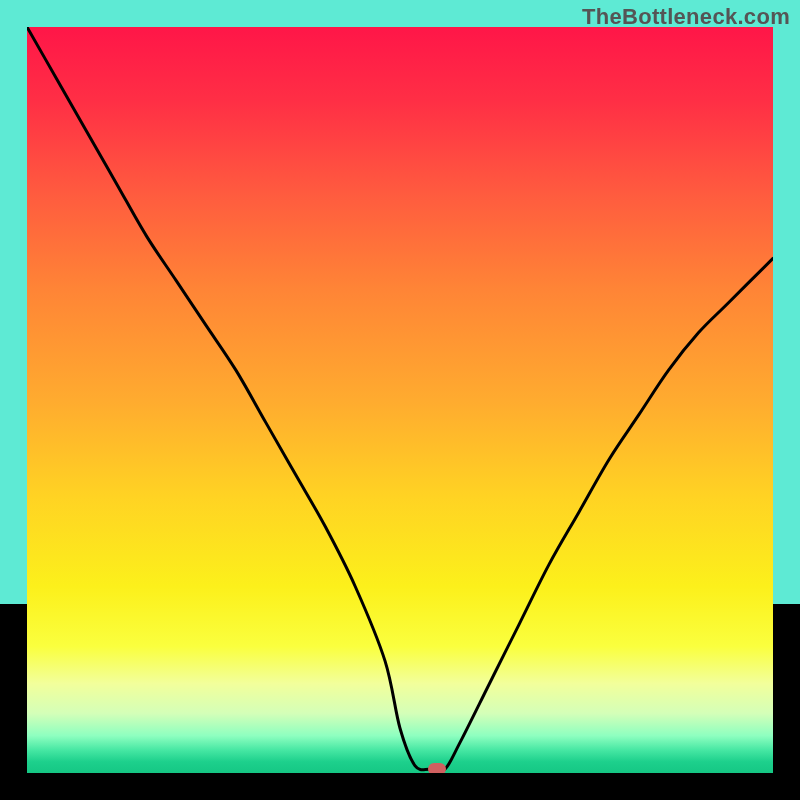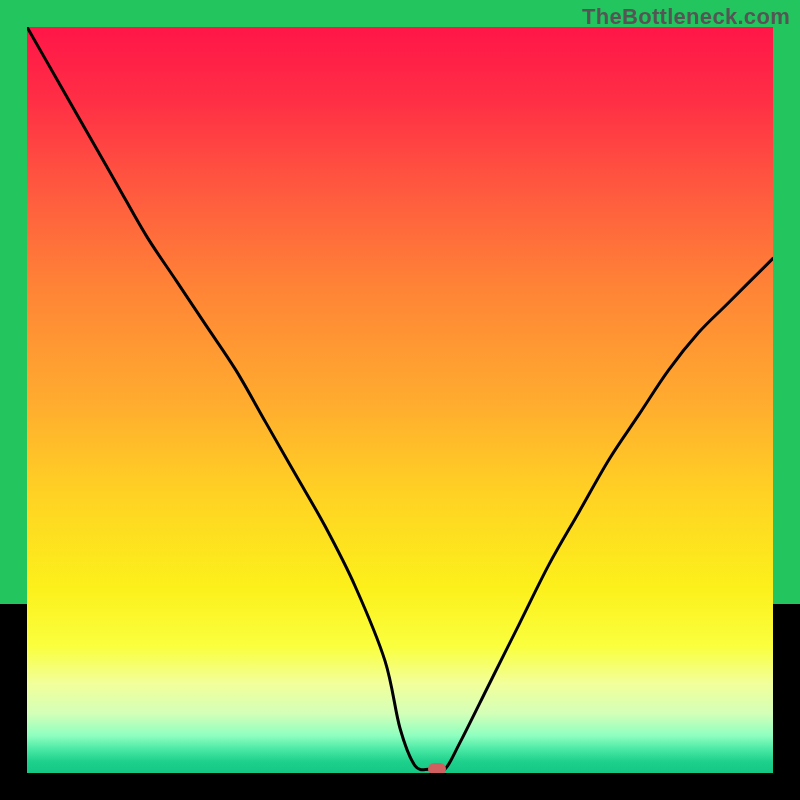--- a/index.html
+++ b/index.html
@@ -8,21 +8,21 @@
     width: 800px;
     height: 800px;
     background: #000;
     font-family: Arial, Helvetica, sans-serif;
     overflow: hidden;
   }
   .frame {
     position: relative;
     width: 800px;
     height: 604px;
-    background: #22c55e;
+    background: #5eead4;
   }
   .watermark {
     position: absolute;
     top: 4px;
     right: 10px;
     font-size: 22px;
     font-weight: 600;
     color: #555;
     letter-spacing: 0.3px;
     z-index: 10;

